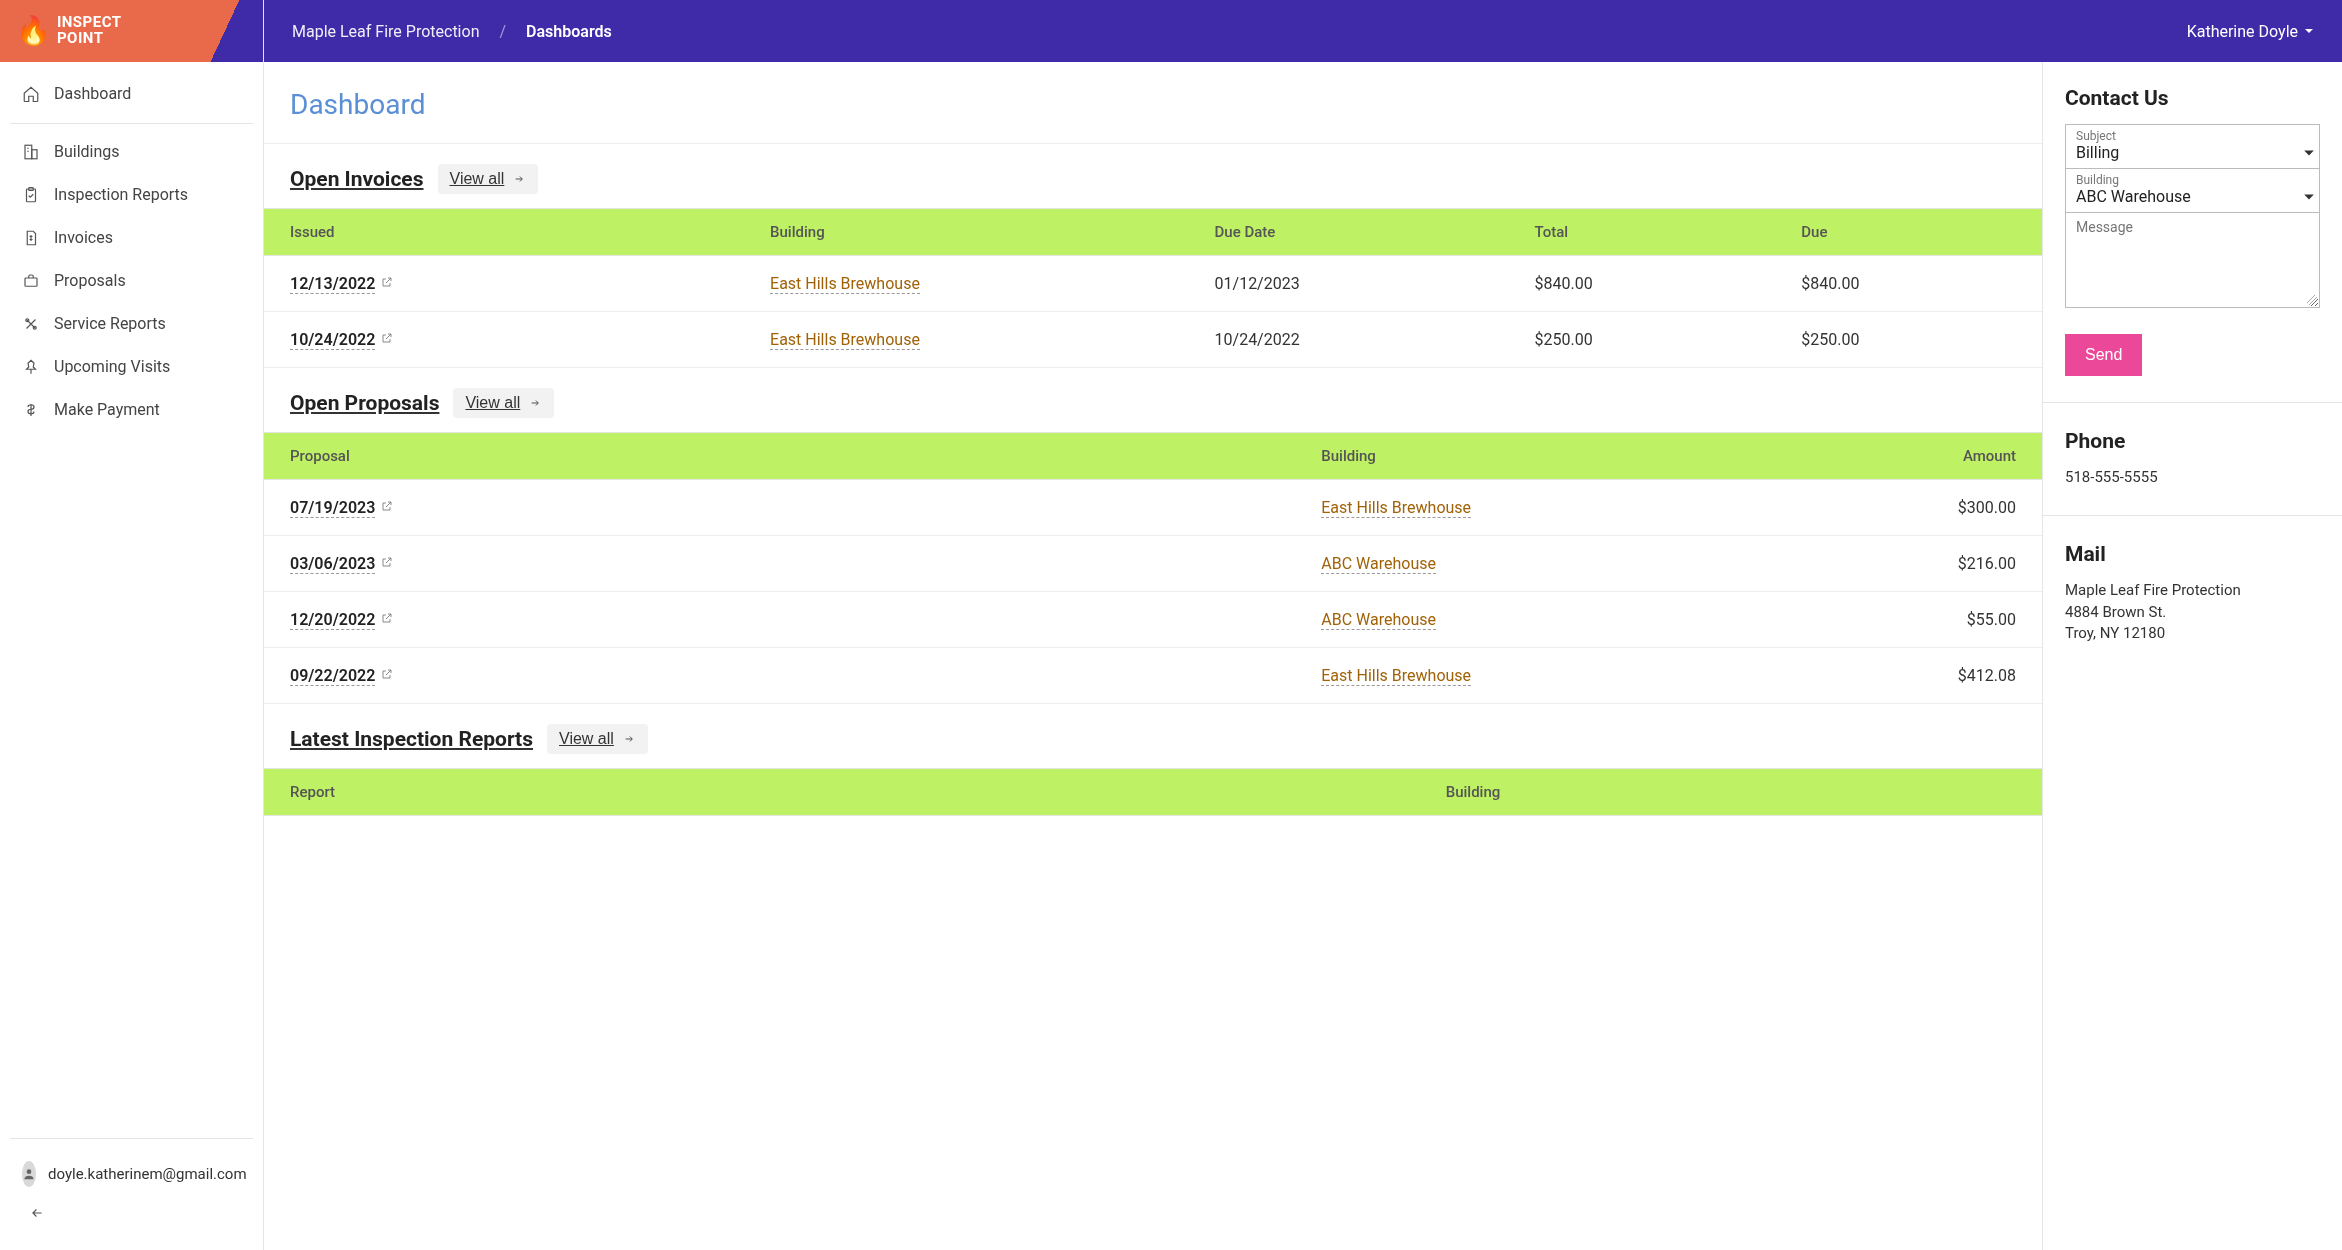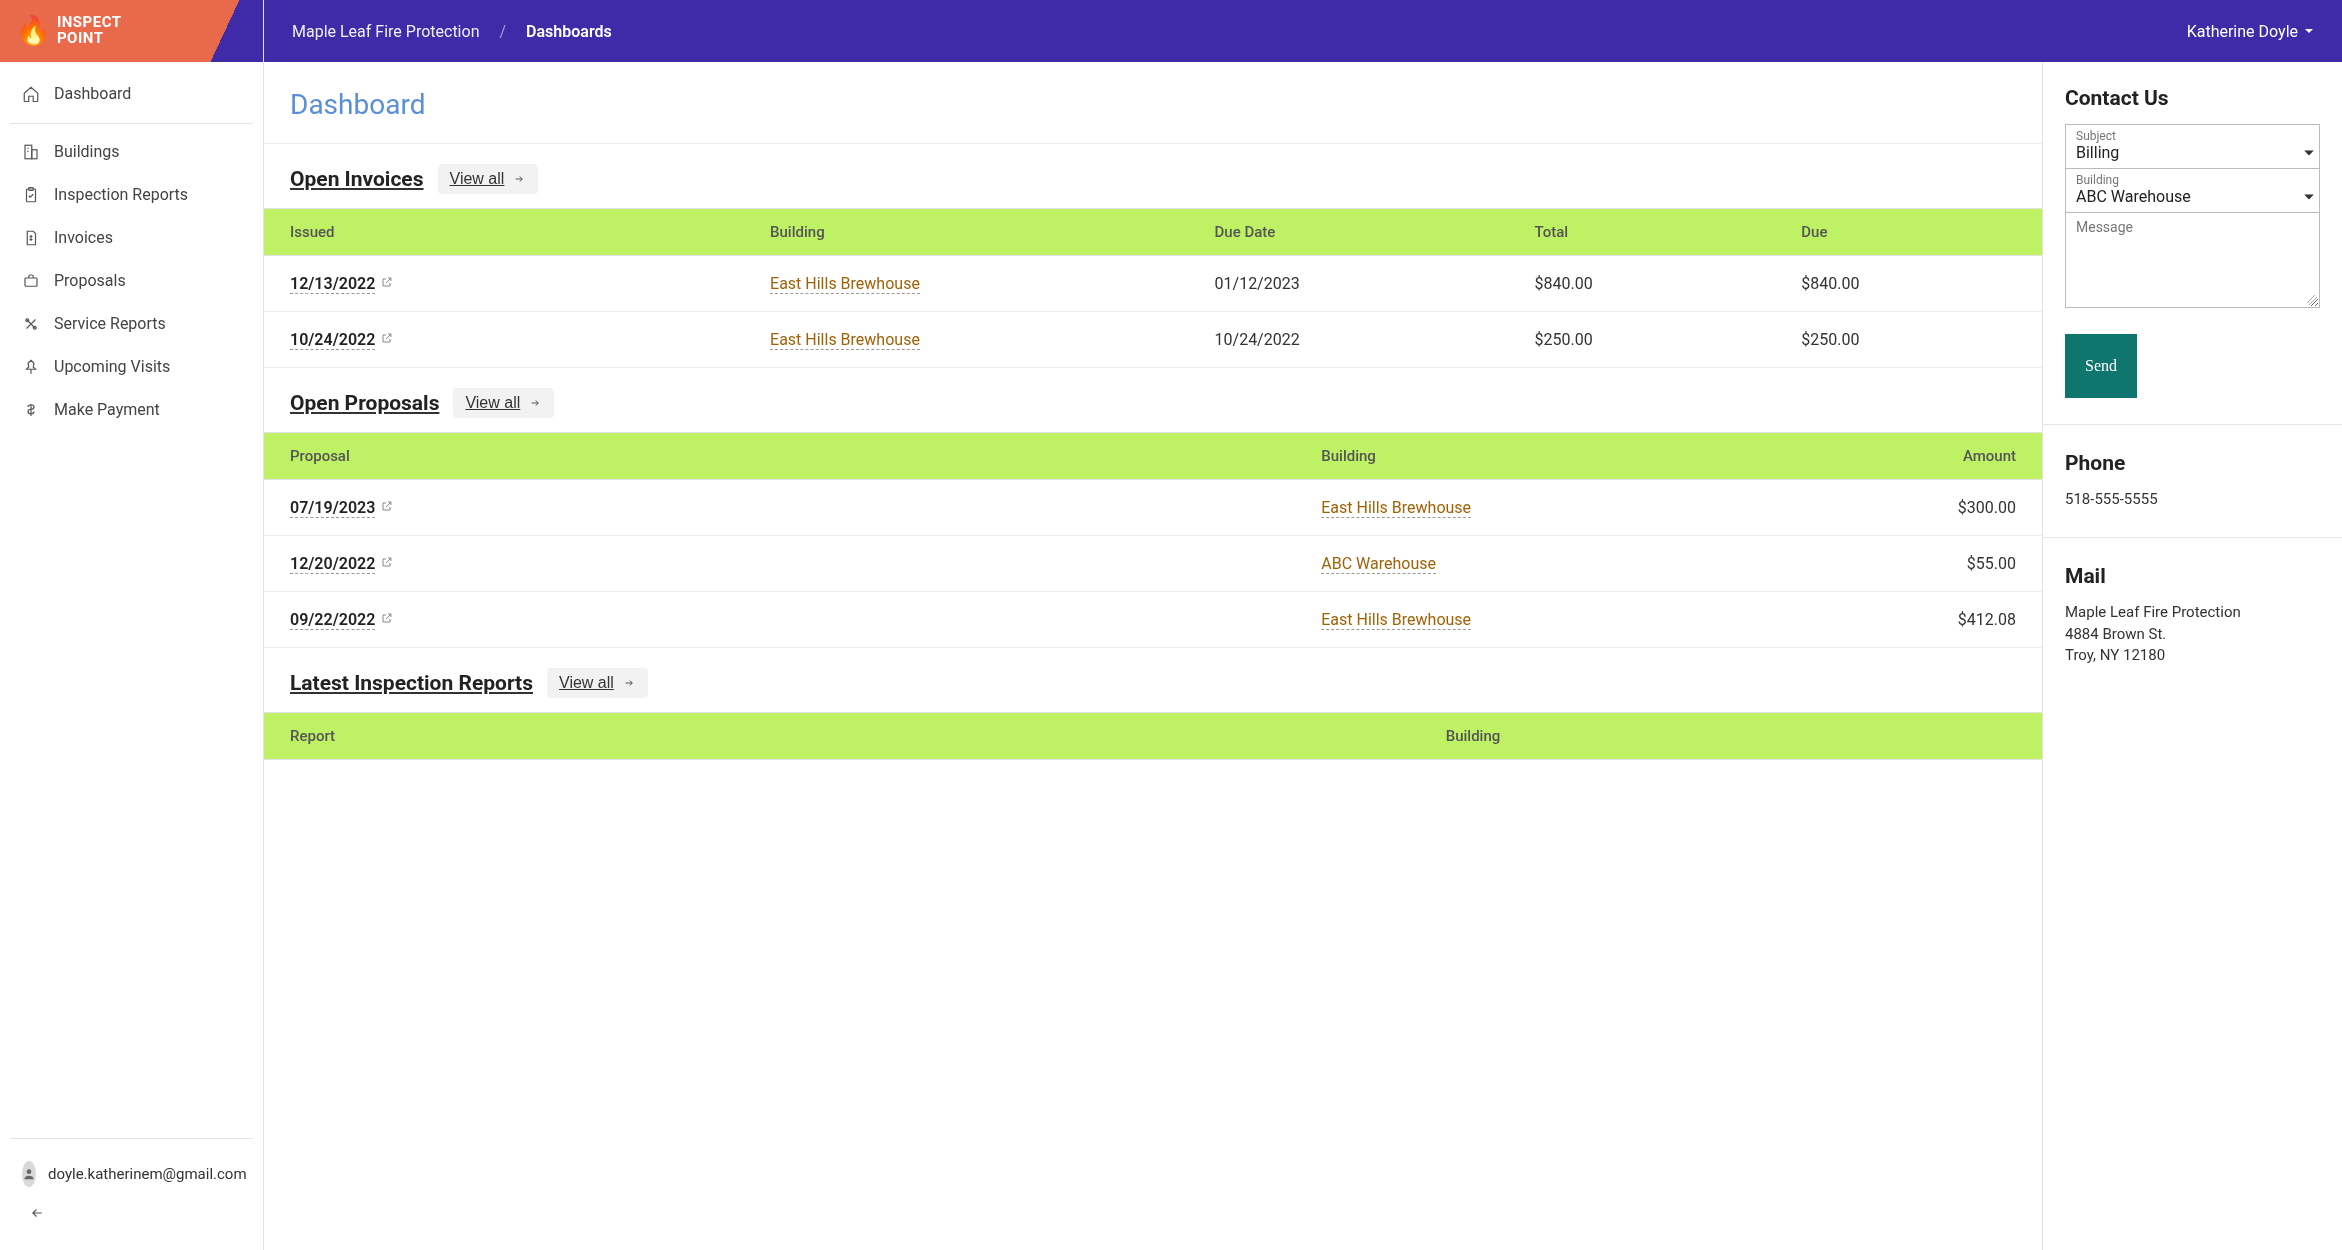--- a/index.html
+++ b/index.html
@@ -255,27 +255,26 @@
   .textarea-wrap::after {
     content: "";
     position: absolute;
     right: 2px; bottom: 2px;
     width: 10px; height: 10px;
     background:
       linear-gradient(135deg, transparent 5px, #aaa 5px, #aaa 6px, transparent 6px),
       linear-gradient(135deg, transparent 8px, #aaa 8px, #aaa 9px, transparent 9px);
   }
   .send-btn {
-    background: #0f766e;
+    background: #ec4899;
     color: #fff;
     border: none;
-    padding: 23px 20px;
-    font-size: 16px;
-    cursor: pointer;
-    font-family: Liberation Serif, serif;
+    padding: 12px 20px;
+    font-size: 16px;
+    cursor: pointer;
   }
   .rp-divider {
     border: none;
     border-top: 1px solid #e5e5e5;
     margin: 26px -22px;
   }
   .rp-block p {
     font-size: 15px;
     color: #333;
     line-height: 1.45;
@@ -457,20 +456,28 @@
           <tbody id="proposals-body">
               <tr>
                 <td><span class="date-link">07/19/2023</span><svg class="ext-icon" viewBox="0 0 24 24">
                     <path d="M14 4h6v6M20 4L10 14"></path>
                     <path d="M18 14v6H4V6h6"></path>
                   </svg></td>
                 <td><span class="link-cell">East Hills Brewhouse</span></td>
                 <td class="num" style="text-align:right">$300.00</td>
               </tr>
               <tr>
+                <td><span class="date-link">03/06/2023</span><svg class="ext-icon" viewBox="0 0 24 24">
+                    <path d="M14 4h6v6M20 4L10 14"></path>
+                    <path d="M18 14v6H4V6h6"></path>
+                  </svg></td>
+                <td><span class="link-cell">ABC Warehouse</span></td>
+                <td class="num" style="text-align:right">$216.00</td>
+              </tr>
+              <tr>
                 <td><span class="date-link">12/20/2022</span><svg class="ext-icon" viewBox="0 0 24 24">
                     <path d="M14 4h6v6M20 4L10 14"></path>
                     <path d="M18 14v6H4V6h6"></path>
                   </svg></td>
                 <td><span class="link-cell">ABC Warehouse</span></td>
                 <td class="num" style="text-align:right">$55.00</td>
               </tr>
               <tr>
                 <td><span class="date-link">09/22/2022</span><svg class="ext-icon" viewBox="0 0 24 24">
                     <path d="M14 4h6v6M20 4L10 14"></path>

